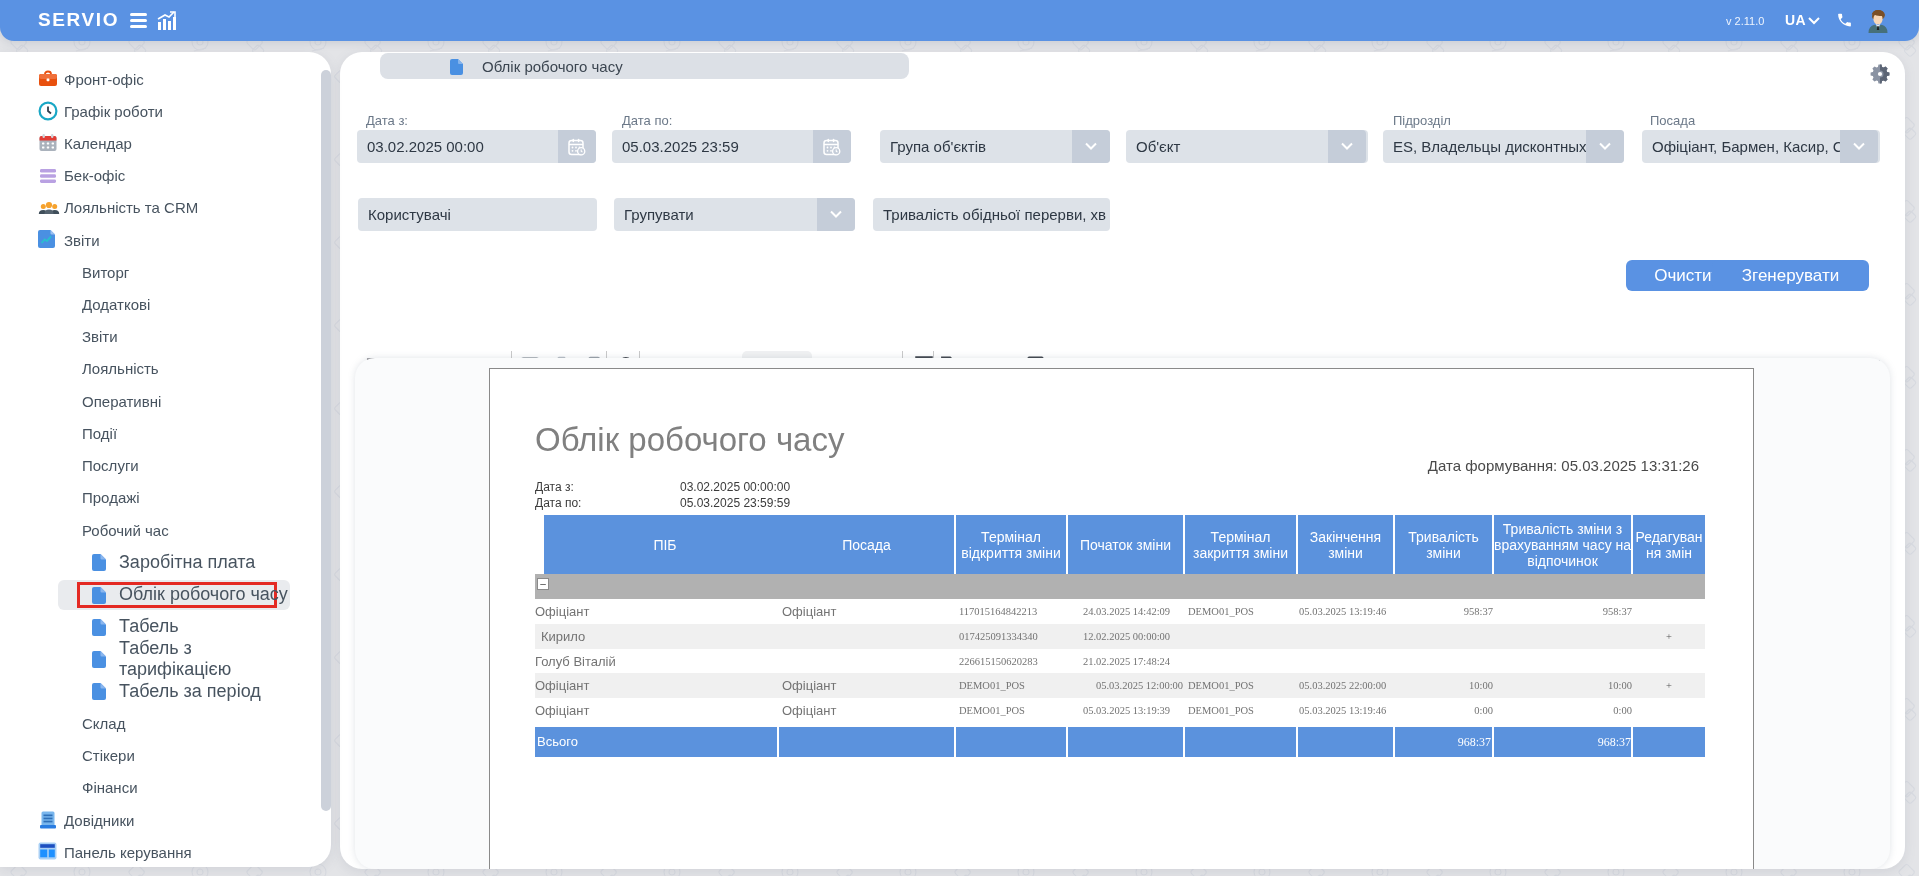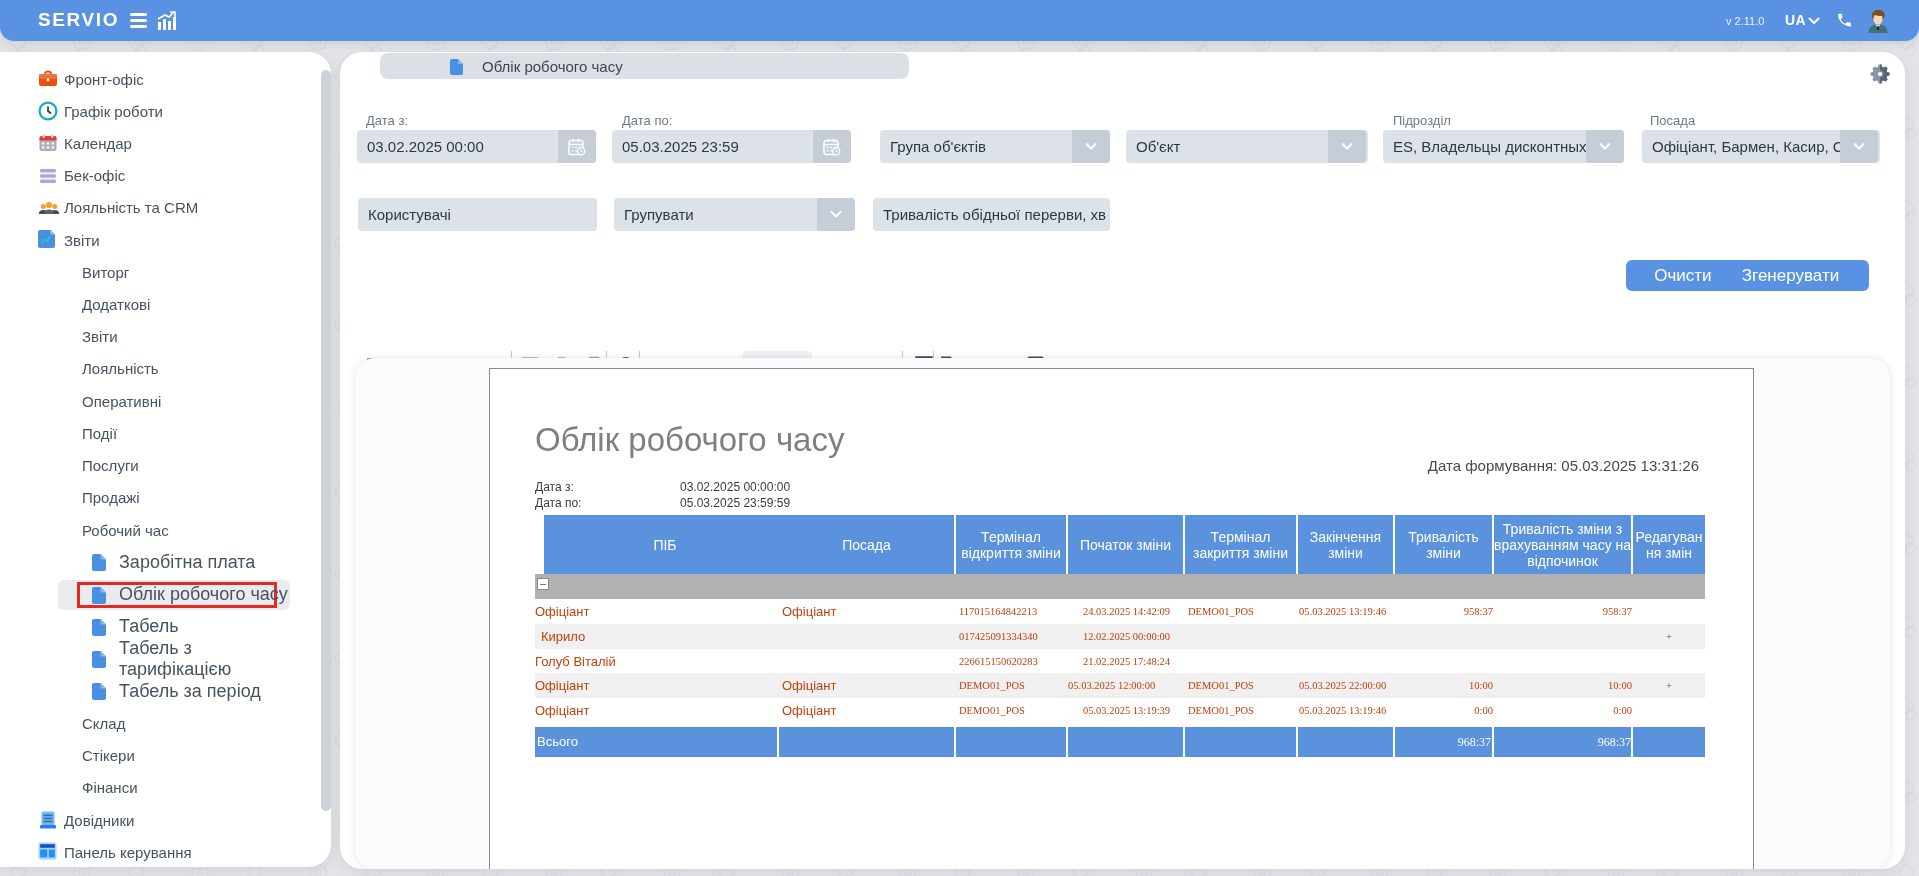--- a/index.html
+++ b/index.html
@@ -41,21 +41,21 @@
   #page { position:absolute; left:134px; top:10px; width:1265px; height:501px; background:#fff; border:1px solid #8a8a8a; border-bottom:none; }
   #rtitle { position:absolute; left:45px; top:52px; font-size:33px; color:#808080; }
   #rdate { position:absolute; right:54px; top:88px; font-size:15px; color:#4a4a4a; }
   .rmeta { position:absolute; font-size:12px; color:#3b3b3b; }
   
   #rtable { position:absolute; left:45px; top:146px; width:1170px; }
   .hrow { position:absolute; top:0; height:59px; background:#5b92dd; color:#fff; font-size:14px; display:flex; align-items:center; justify-content:center; text-align:center; line-height:16px; }
   .hrow span { white-space:nowrap; }
   .grey { position:absolute; top:59px; left:0; width:1170px; height:25px; background:#b1b1b1; }
   .trow { position:absolute; width:1170px; height:25px; }
-  .cell { position:absolute; top:0; height:25px; line-height:25px; color:#c2410c; white-space:nowrap; }
+  .cell { position:absolute; top:0; height:25px; line-height:25px; color:#737373; white-space:nowrap; }
   .f14 { font-size:13px; }
   .f11 { font-size:10.5px;font-family:Liberation Serif, serif; }
   #totrow { position:absolute; left:0; width:1170px; height:30px; background:#5b92dd; color:#fff; }
 </style>
 </head>
 <body>
 <svg width="1919" height="876" style="position:absolute;left:0;top:0;z-index:0">
   <defs>
     <pattern id="wm" width="118" height="83" patternUnits="userSpaceOnUse">
       <g fill="none" stroke="#c8cdd7" stroke-width="1.2" opacity="0.42">
@@ -528,21 +528,21 @@
             <div class="cell f11" style="left:653px;width:110px"></div>
             <div class="cell f11" style="left:764px;width:96px"></div>
             <div class="cell f11" style="left:860px;width:98px;text-align:right"></div>
             <div class="cell f11" style="left:959px;width:138px;text-align:right"></div>
             <div class="cell f11" style="left:1098px;width:72px;text-align:center;color:#555"></div>
           </div>
           <div class="trow" style="top:158.4px;background:#f0f0f0">
             <div class="cell f14" style="left:0px;width:244px">Офіціант</div>
             <div class="cell f14" style="left:247px;width:174px">Офіціант</div>
             <div class="cell f11" style="left:424px;width:109px">DEMO01_POS</div>
-            <div class="cell f11" style="left:533px;width:117px;">05.03.2025 12:00:00</div>
+            <div class="cell f11" style="left:546px;width:117px;text-align:center">05.03.2025 12:00:00</div>
             <div class="cell f11" style="left:653px;width:110px">DEMO01_POS</div>
             <div class="cell f11" style="left:764px;width:96px">05.03.2025 22:00:00</div>
             <div class="cell f11" style="left:860px;width:98px;text-align:right">10:00</div>
             <div class="cell f11" style="left:959px;width:138px;text-align:right">10:00</div>
             <div class="cell f11" style="left:1098px;width:72px;text-align:center;color:#555">+</div>
           </div>
           <div class="trow" style="top:183.2px;background:#fff">
             <div class="cell f14" style="left:0px;width:244px">Офіціант</div>
             <div class="cell f14" style="left:247px;width:174px">Офіціант</div>
             <div class="cell f11" style="left:424px;width:109px">DEMO01_POS</div>

